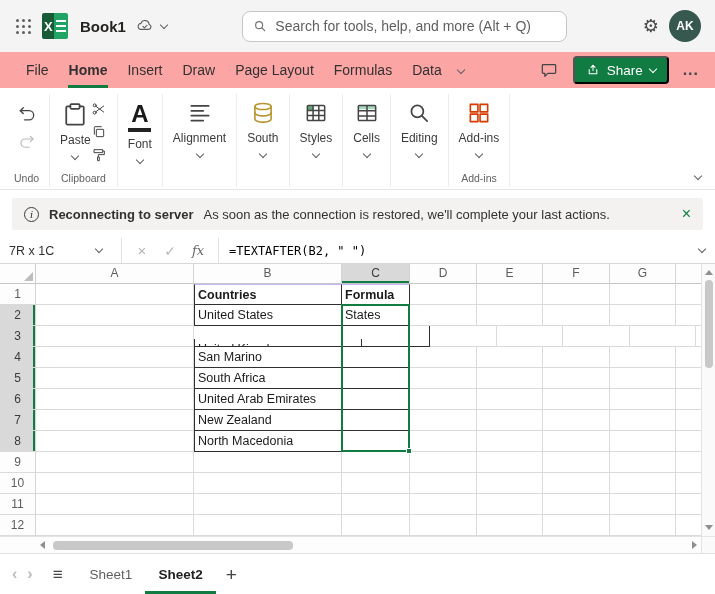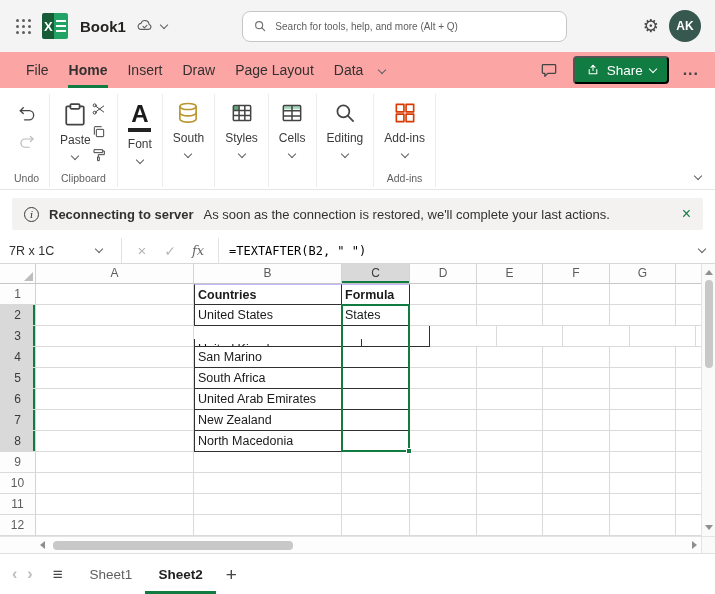--- a/index.html
+++ b/index.html
@@ -12,21 +12,21 @@
   .waffle { width:18px; height:18px; display:flex; flex-wrap:wrap; gap:3px; align-content:center; justify-content:center; cursor:pointer; }
   .waffle i { width:3px; height:3px; background:#5f5f5f; border-radius:50%; }
   .xlogo { width:26px; height:26px; display:flex; border-radius:2px; overflow:hidden; flex:0 0 auto; }
   .xlogo .xl { flex:1.3; background:#185C37; color:#fff; font-weight:bold; display:grid; place-items:center; font-size:13px; }
   .xlogo .xr { flex:1; background:#21A366; display:flex; flex-direction:column; justify-content:space-evenly; padding:4px 2px; }
   .xlogo .xr i { height:2px; background:#fff; display:block; }
   .doc-title { font-size:15px; font-weight:600; color:#252423; margin-left:2px; }
   .title-icons { display:flex; align-items:center; gap:7px; color:#605e5c; }
   .chev { display:inline-block; width:6px; height:6px; border-right:1.3px solid #5f5f5f; border-bottom:1.3px solid #5f5f5f; transform:rotate(45deg); margin-top:-3px; }
   .searchbox { width:325px; height:31px; margin:0 auto; background:#fff; border:1px solid #c8c6c4; border-radius:8px; display:flex; align-items:center; padding:0 10px; gap:8px; }
-  .searchbox input { border:none; outline:none; background:transparent; flex:1; font-size:10px; color:#444; font-family:"Liberation Sans",sans-serif; }
+  .searchbox input { border:none; outline:none; background:transparent; flex:1; font-size:14px; color:#444; font-family:"Liberation Sans",sans-serif; }
   .searchbox input::placeholder { color:#5f5f5f; }
   .gear { font-size:18px; color:#494949; cursor:pointer; line-height:1; }
   .avatar { width:32px; height:32px; border-radius:50%; background:#37584e; color:#fff; font-size:12px; font-weight:bold; display:grid; place-items:center; cursor:pointer; }
 
   
   .menubar { height:36px; background:#fca5a5; display:flex; align-items:center; padding:0 8px 0 16px; flex:0 0 auto; }
   .mtab { margin:0 9px; padding:3px 1px 0 1px; height:100%; display:flex; align-items:center; font-size:14px; color:#323130; border-bottom:3px solid transparent; cursor:pointer; white-space:nowrap; }
   .mtab.active { border-bottom-color:#107C41; font-weight:600; }
   .mtab-more { margin:0 6px; cursor:pointer; }
   .menu-right { margin-left:auto; display:flex; align-items:center; gap:14px; padding-right:8px; }
@@ -153,20 +153,21 @@
     <span class="gear">⚙</span>
     <div class="avatar">AK</div>
   </header>
 
   <nav class="menubar">
     <span class="mtab">File</span>
     <span class="mtab active">Home</span>
     <span class="mtab">Insert</span>
     <span class="mtab">Draw</span>
     <span class="mtab">Page Layout</span>
+    <span class="mtab">Formulas</span>
     <span class="mtab">Data</span>
     <span class="chev mtab-more"></span>
     <div class="menu-right">
       <span class="icon-plain">
         <svg width="20" height="20" viewBox="0 0 24 24" fill="none" stroke="#444" stroke-width="1.5" stroke-linejoin="round">
           <path d="M5 5.5h14a1 1 0 0 1 1 1V15a1 1 0 0 1-1 1h-8.5L7 19.5V16H5a1 1 0 0 1-1-1V6.5a1 1 0 0 1 1-1z"></path>
         </svg>
       </span>
       <button class="share-btn">
         <svg width="14" height="14" viewBox="0 0 24 24" fill="none" stroke="#fff" stroke-width="1.8" stroke-linecap="round" stroke-linejoin="round">
@@ -237,20 +238,29 @@
     </div>
 
     <div class="rgroup">
       <div class="bigbtn">
         <span class="font-A">A</span>
         <span class="blabel">Font</span>
         <span class="chev"></span>
       </div>
     </div>
 
+    <div class="rgroup">
+      <div class="bigbtn">
+        <svg width="26" height="26" viewBox="0 0 24 24" fill="none" stroke="#444" stroke-width="1.6" stroke-linecap="round">
+          <path d="M4 5.5h16M4 10h11M4 14.5h16M4 19h11"></path>
+        </svg>
+        <span class="blabel">Alignment</span>
+        <span class="chev"></span>
+      </div>
+    </div>
 
     <div class="rgroup">
       <div class="bigbtn">
         <svg width="26" height="26" viewBox="0 0 24 24" fill="none" stroke="#b8952e" stroke-width="1.5" stroke-linecap="round">
           <ellipse cx="12" cy="6" rx="7.5" ry="2.8"></ellipse>
           <path d="M4.5 6v11.5c0 1.6 3.4 2.9 7.5 2.9s7.5-1.3 7.5-2.9V6"></path>
           <path d="M4.5 11.8c0 1.6 3.4 2.9 7.5 2.9s7.5-1.3 7.5-2.9"></path>
         </svg>
         <span class="blabel">South</span>
         <span class="chev"></span>

